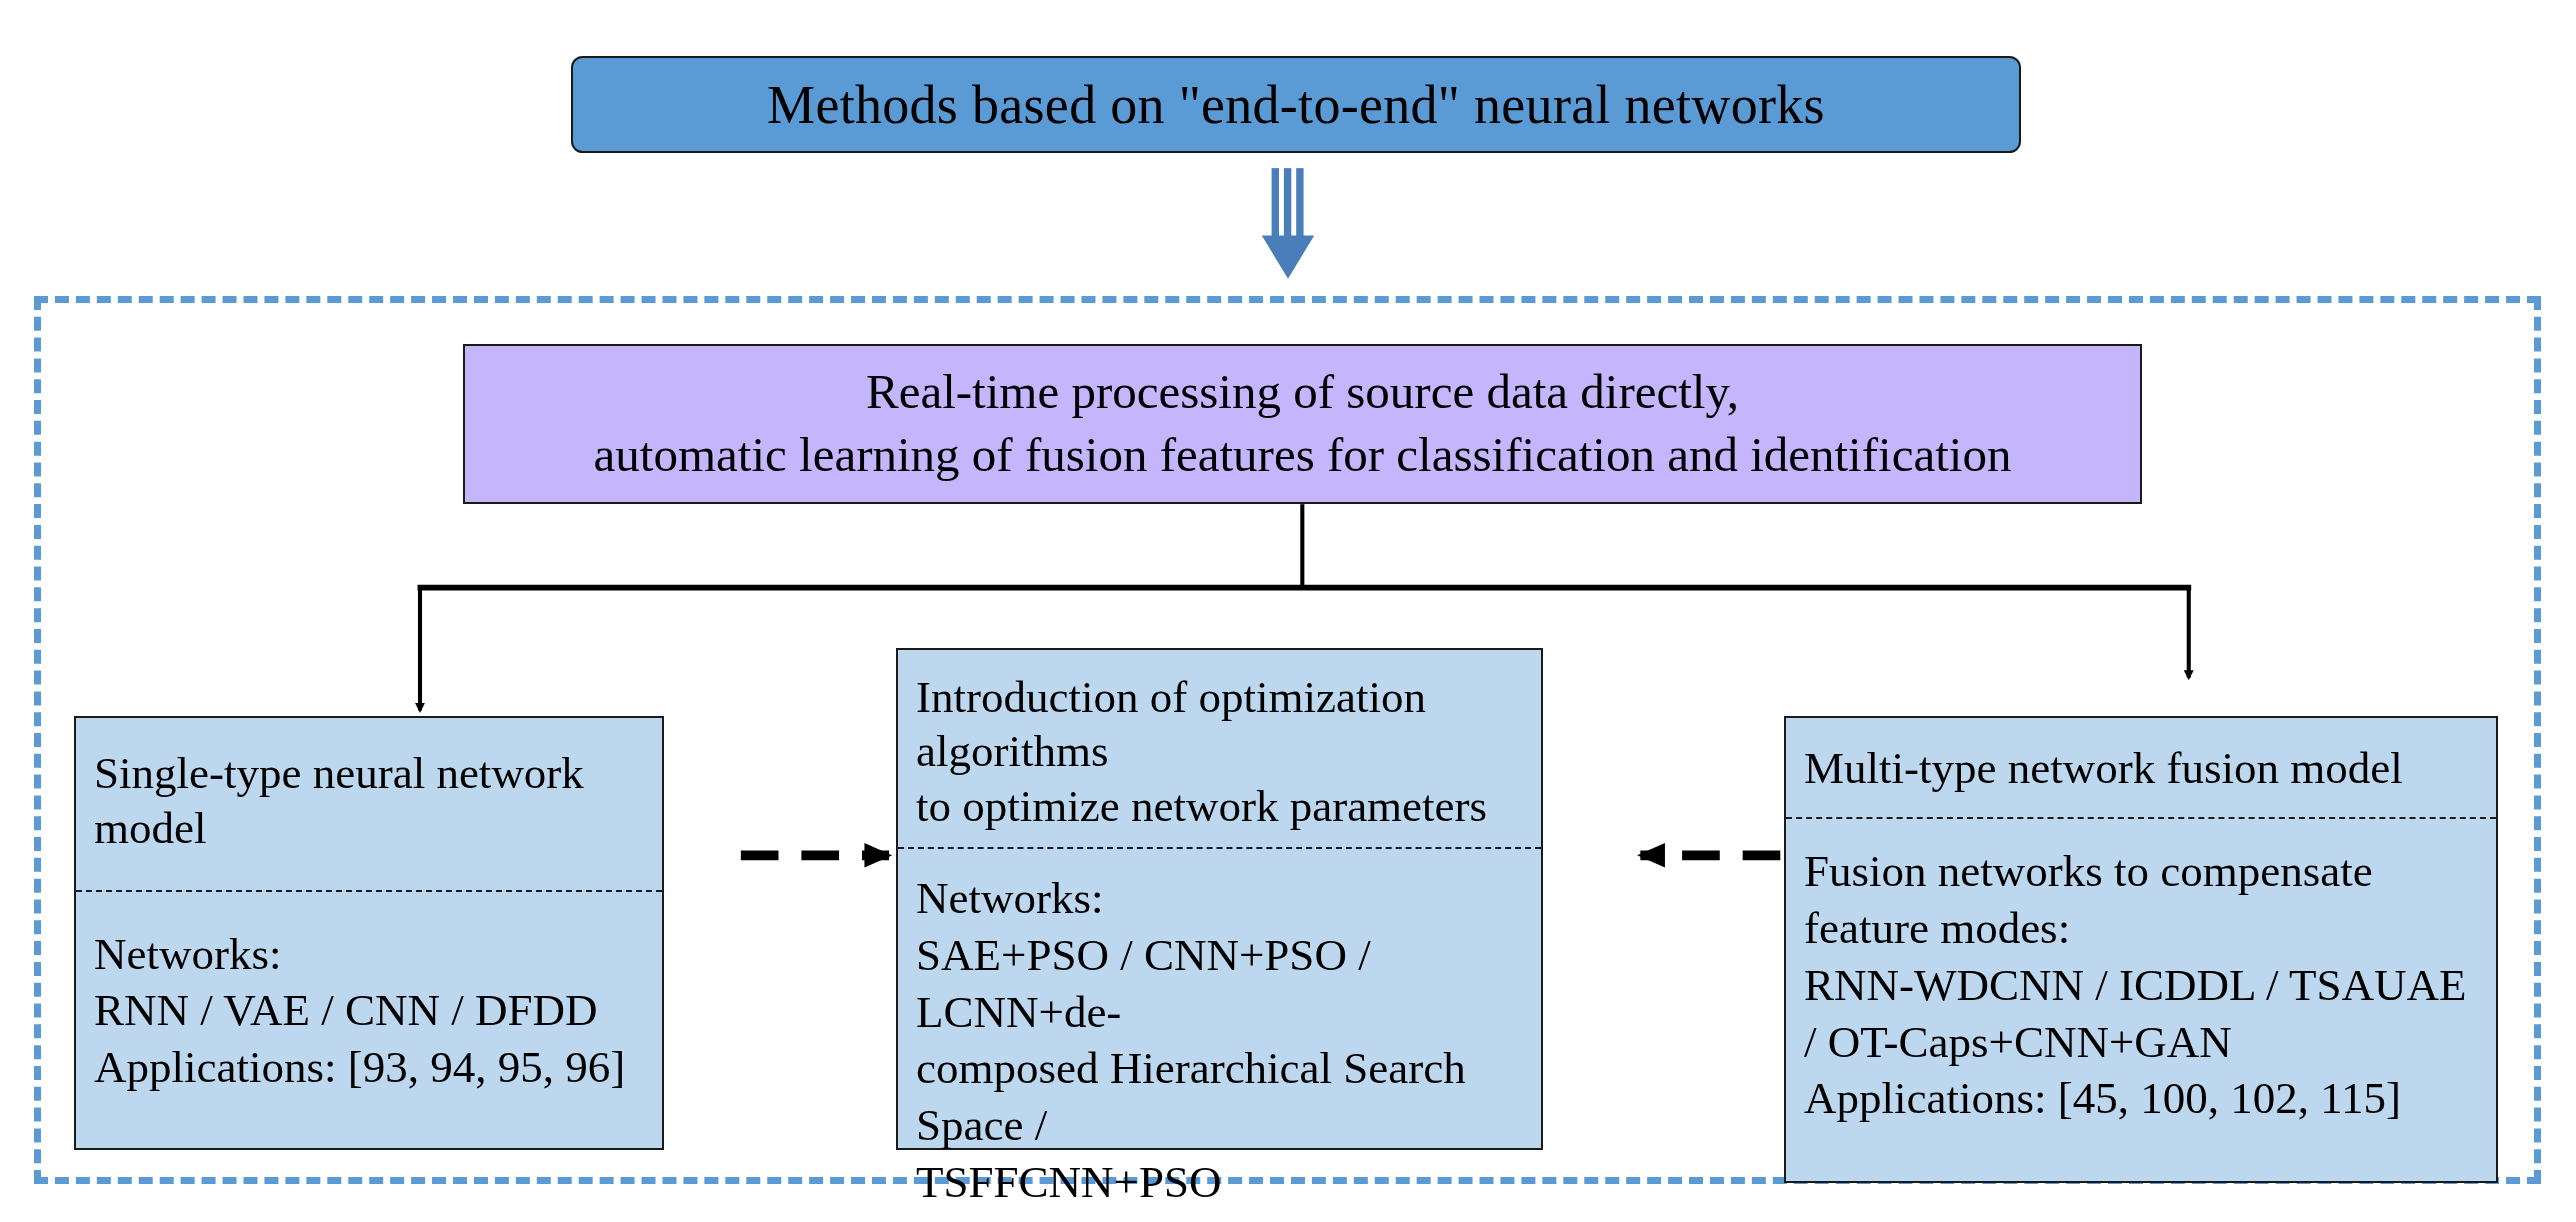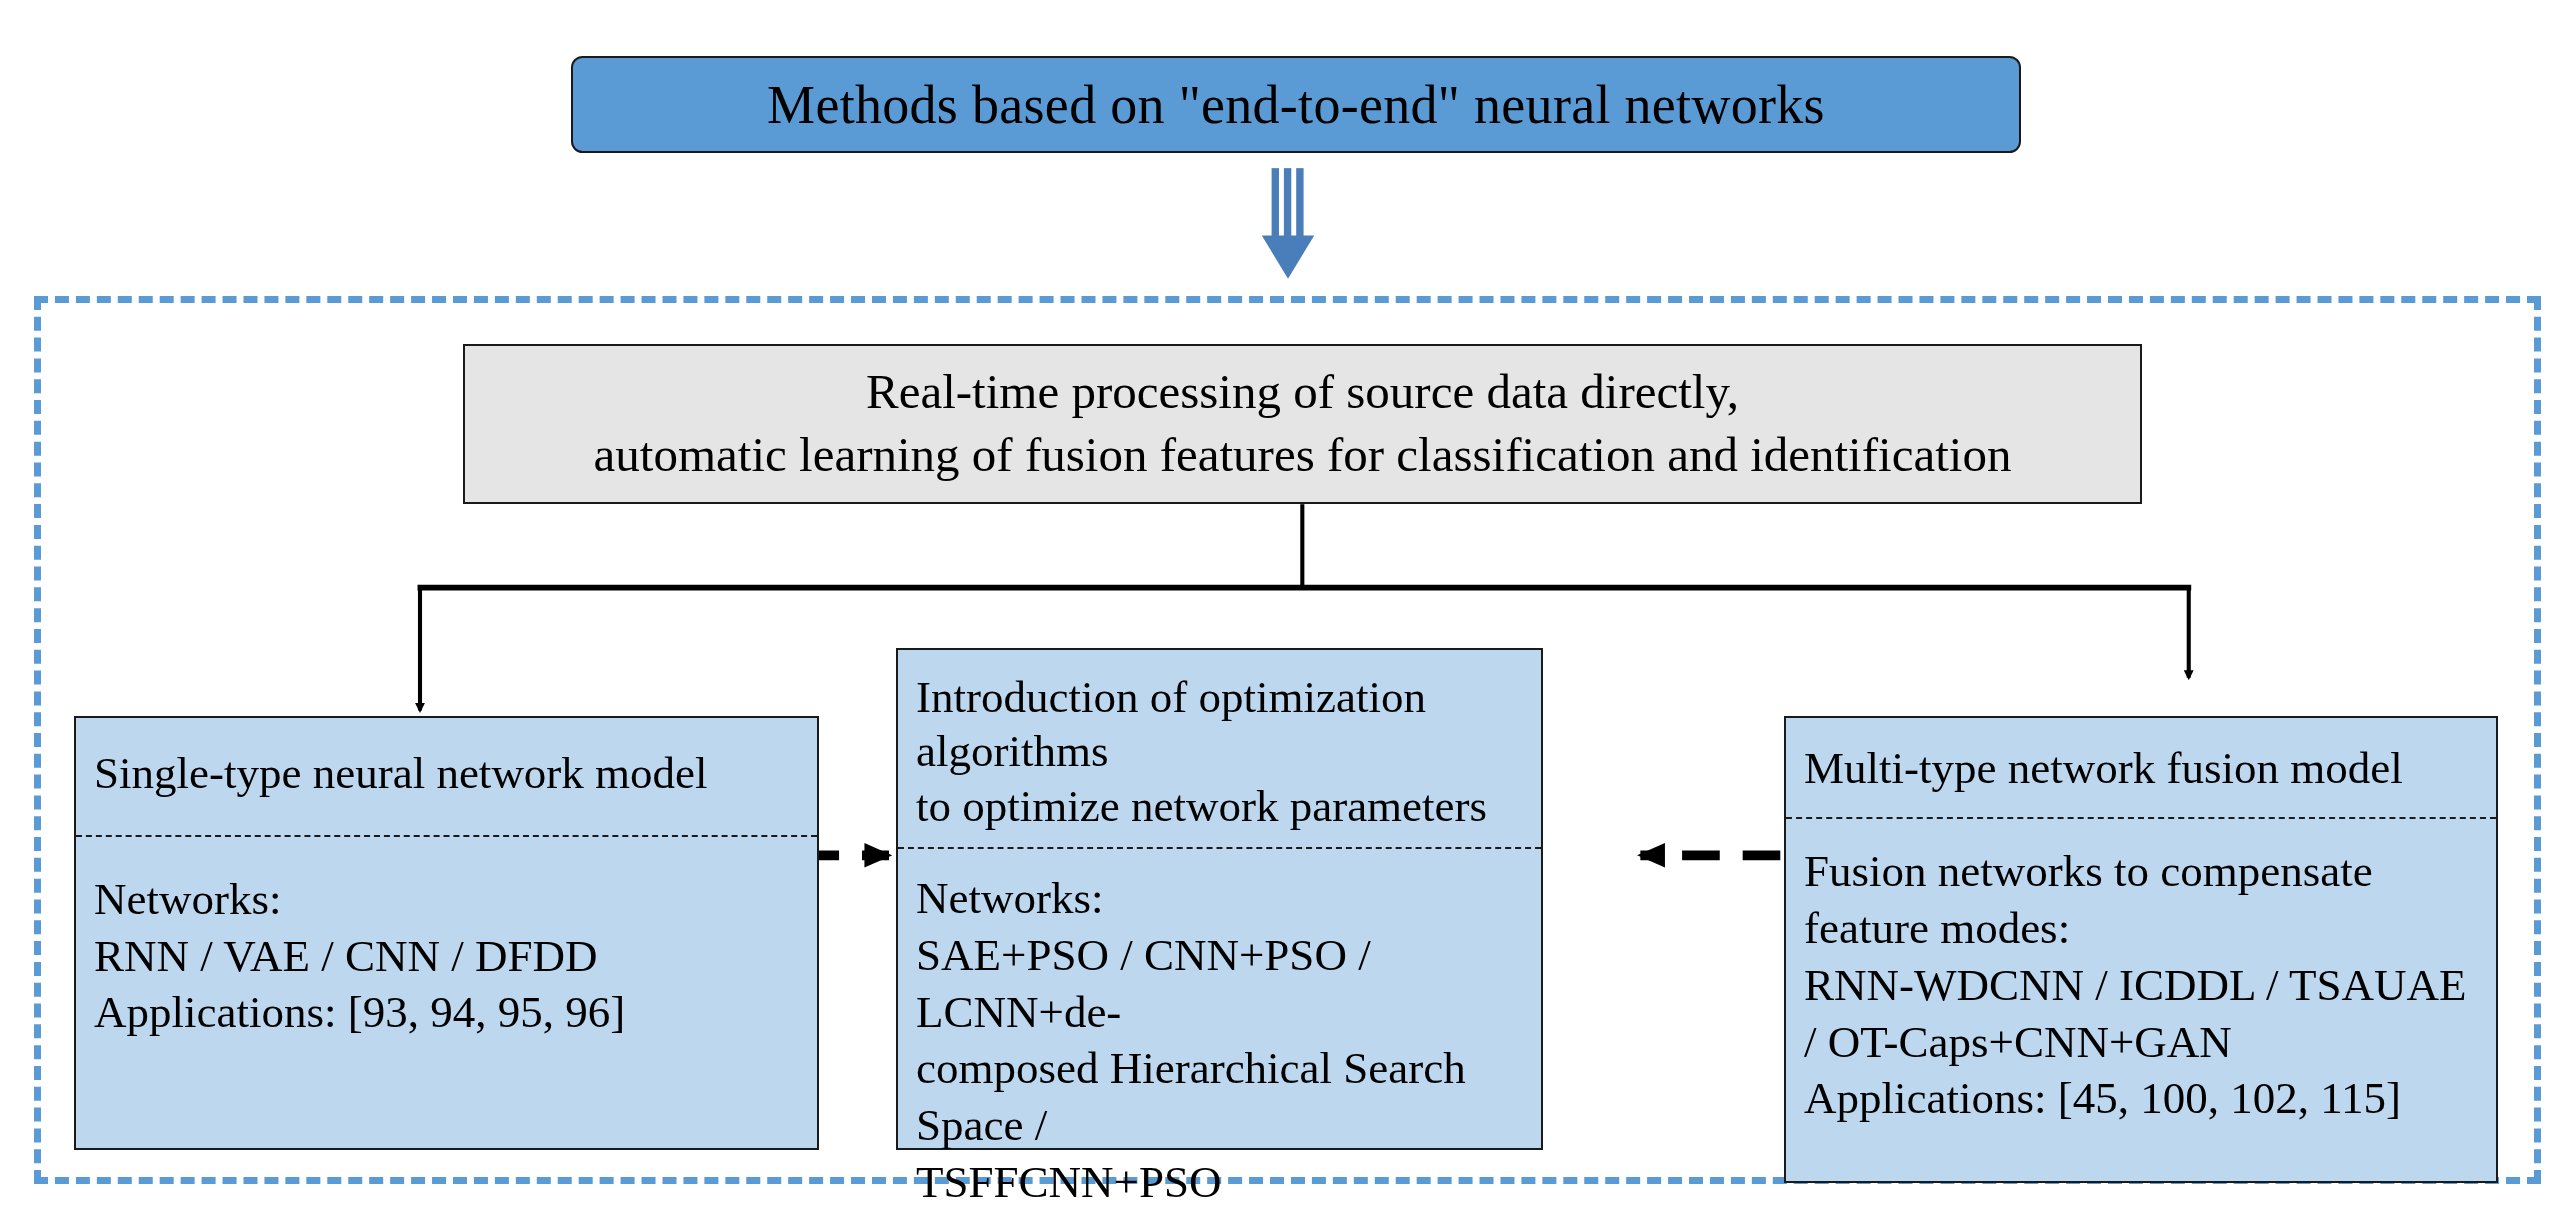--- a/index.html
+++ b/index.html
@@ -62,21 +62,21 @@
     box-sizing: border-box;
   }
 
   
   .subtitle-box {
     position: absolute;
     left: 463px;
     top: 344px;
     width: 1679px;
     height: 160px;
-    background: #e5e5e5;
+    background: #c4b5fd;
     border: 2.5px solid #1a1a1a;
     box-sizing: border-box;
     display: flex;
     flex-direction: column;
     align-items: center;
     justify-content: center;
   }
   .subtitle-box .ln {
     font-size: 49px;
     line-height: 1.28;
@@ -112,21 +112,21 @@
     margin-top: 11.5px;
   }
   .leaf .body {
     font-size: 45px;
     line-height: 1.26;
     padding: 24.6px 18px 0 18px;
     white-space: pre-line;
     font-family: Liberation Serif, serif;
   }
 
-  #leaf-left   { left: 74px;   top: 716px;  width: 745px;  height: 434px; }
+  #leaf-left   { left: 74px;   top: 716px;  width: 590px;  height: 434px; }
   #leaf-left .head   { padding-top: 28px; }
   #leaf-left .divider{ margin-top: 34px; }
   #leaf-left .body   { padding-top: 34px; }
 
   #leaf-middle { left: 896px; top: 648px;  width: 647px;  height: 502px; }
   #leaf-middle .head   { padding-top: 19.6px; }
   #leaf-middle .divider{ margin-top: 13px; }
   #leaf-middle .body   { padding-top: 21px; }
 
   #leaf-right  { left: 1784px; top: 716px;  width: 714px;  height: 467px; }

